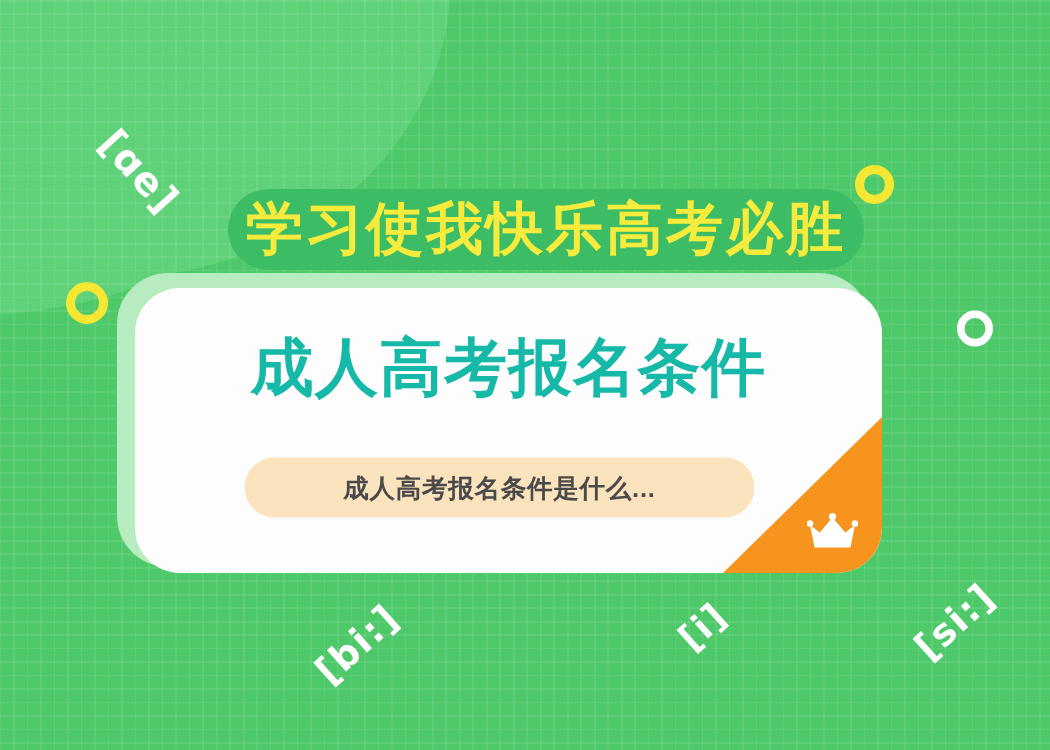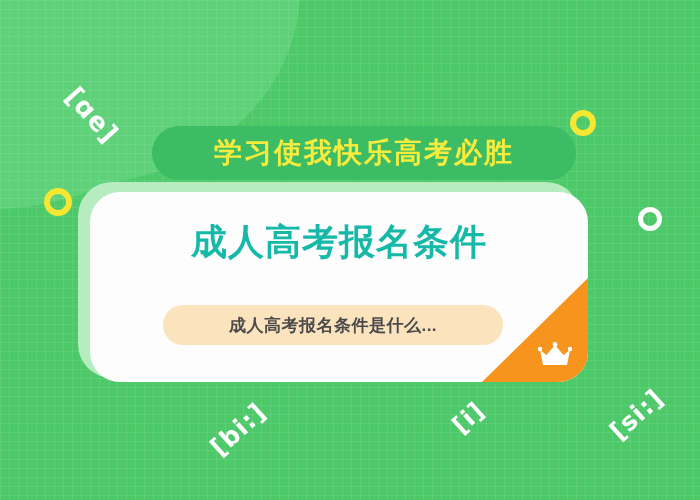--- a/index.html
+++ b/index.html
@@ -102,21 +102,21 @@
     height: 54px;
     border-radius: 27px;
     background: #3cbc64;
     display: flex;
     align-items: center;
     justify-content: center;
     box-sizing: border-box;
   }
   #banner-text {
     color: #f6ec3d;
-    font-size: 28px;
+    font-size: 38px;
     font-weight: 700;
     letter-spacing: 2px;
     line-height: 1;
   }
 
   
   #card-outline {
     position: absolute;
     left: 78px;
     top: 182px;
@@ -155,21 +155,21 @@
   }
 
   
   #headline {
     position: absolute;
     left: 0;
     right: 0;
     top: 32px;
     text-align: center;
     color: #16b9a7;
-    font-size: 36px;
+    font-size: 42px;
     font-weight: 800;
     letter-spacing: 1px;
     line-height: 1;
   }
 
   
   #sub-pill {
     position: absolute;
     left: 73px;
     top: 113px;

